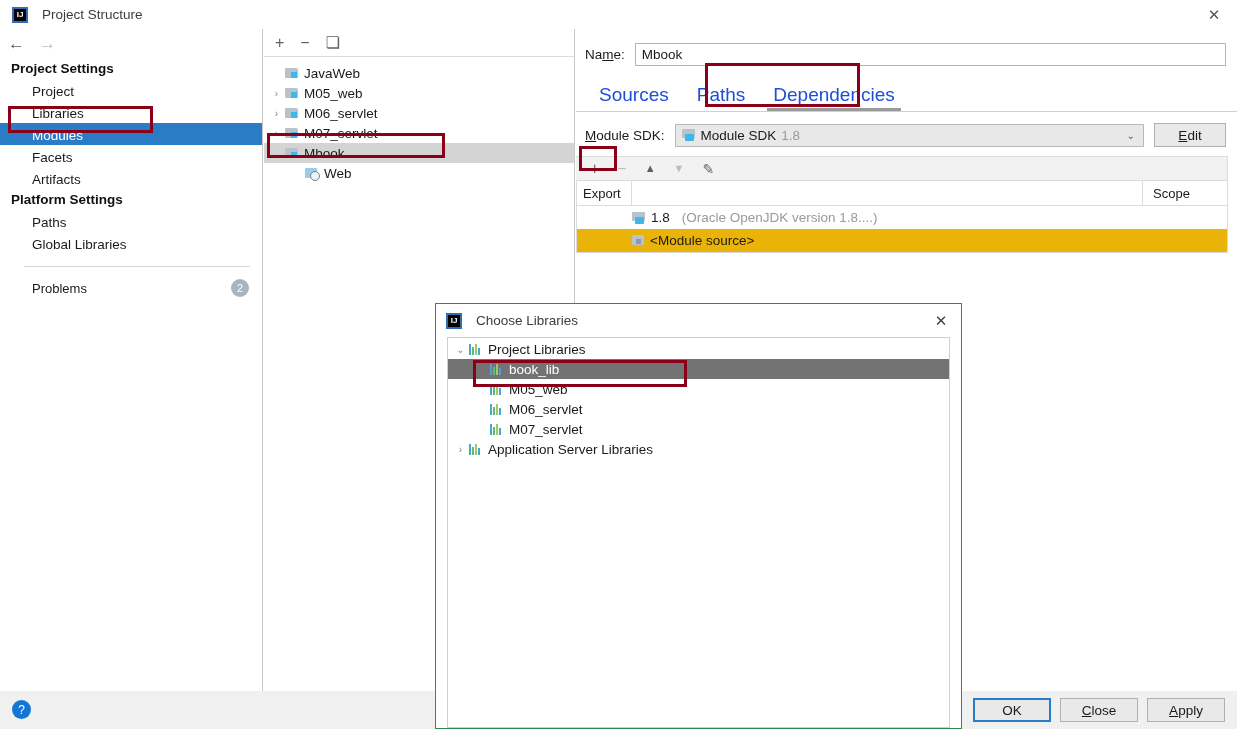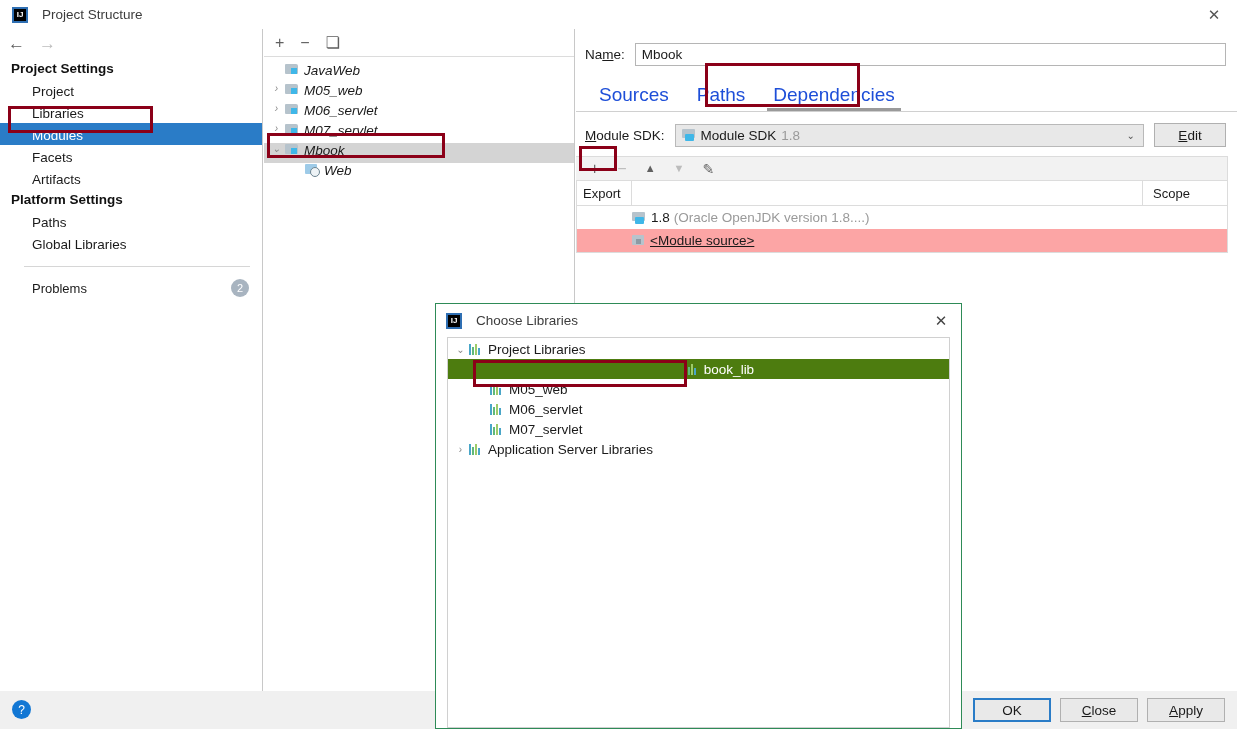--- a/index.html
+++ b/index.html
@@ -82,22 +82,22 @@
     height: 28px; display: flex; align-items: center; gap: 16px;
     padding-left: 11px; border-bottom: 1px solid #dcdcdc; background: #ffffff;
   }
   .tbicon {
     color: #606060; font-size: 16px; cursor: pointer; line-height: 1;
     user-select: none;
   }
   .tbicon.dim { color: #bcbcbc; cursor: default; }
   .tree { padding-top: 6px; }
   .trow {
-    display: flex; height: 20px; padding-left: 4px;
-    cursor: pointer; font-size: 13.5px; font-style: italic;
+    display: flex; align-items: center; height: 20px; padding-left: 4px;
+    cursor: pointer; font-size: 13.5px;
   }
   .trow.sel { background: #d4d4d4; }
   .twist {
     width: 17px; text-align: center; color: #8a8a8a; font-size: 10px;
     flex: 0 0 17px; user-select: none;
   }
   .ico-mod {
     width: 14px; height: 12px; flex: 0 0 14px; margin-right: 5px;
     position: relative;
   }
@@ -205,22 +205,22 @@
     width: 55px; padding-left: 6px; border-right: 1px solid #dcdcdc;
     height: 25px; display: flex; align-items: center;
   }
   .th-mid { flex: 1; border-right: 1px solid #dcdcdc; height: 25px; }
   .th-scope { width: 84px; padding-left: 10px; height: 25px;
     display: flex; align-items: center; }
   .deprow {
     display: flex; align-items: center; height: 23px; font-size: 13.5px;
     cursor: pointer; padding-left: 55px;
   }
-  .deprow.sel { background: #fca5a5; text-decoration: underline; }
-  .dep-gray { color: #9a9a9a; margin-left: 4px; }
+  .deprow.sel { background: #eab308; }
+  .dep-gray { color: #9a9a9a; margin-left: 12px; }
   .ico-src {
     width: 13px; height: 11px; flex: 0 0 13px; margin-right: 5px;
     position: relative;
   }
   .ico-src::before {
     content: ''; position: absolute; left: 0; top: 0; width: 12px;
     height: 10px; background: #b6c3cc; border-radius: 1px;
   }
   .ico-src::after {
     content: ''; position: absolute; left: 4px; top: 4px; width: 5px;
@@ -268,21 +268,21 @@
     color: #444; font-size: 15px; cursor: pointer;
   }
   .modal-list {
     margin: 0 11px 0 11px; border: 1px solid #d0d0d0; background: #ffffff;
     flex: 1; padding-top: 1px; overflow: hidden;
   }
   .lrow {
     display: flex; align-items: center; height: 20px; cursor: pointer;
     font-size: 13.5px; padding-left: 4px;
   }
-  .lrow.sel { background: #4d7c0f; color: #ffffff; justify-content: center; }
+  .lrow.sel { background: #737373; color: #ffffff; }
   .lrow.indent { padding-left: 42px; }
   .ico-lib {
     width: 14px; height: 12px; flex: 0 0 14px; margin-right: 5px;
     display: flex; align-items: flex-end; gap: 1px;
   }
   .ico-lib i {
     display: block; width: 2px; background: #4aa564;
   }
   .ico-lib i:nth-child(1) { height: 11px; background: #49a6c8; }
   .ico-lib i:nth-child(2) { height: 8px;  background: #5fb97a; }

